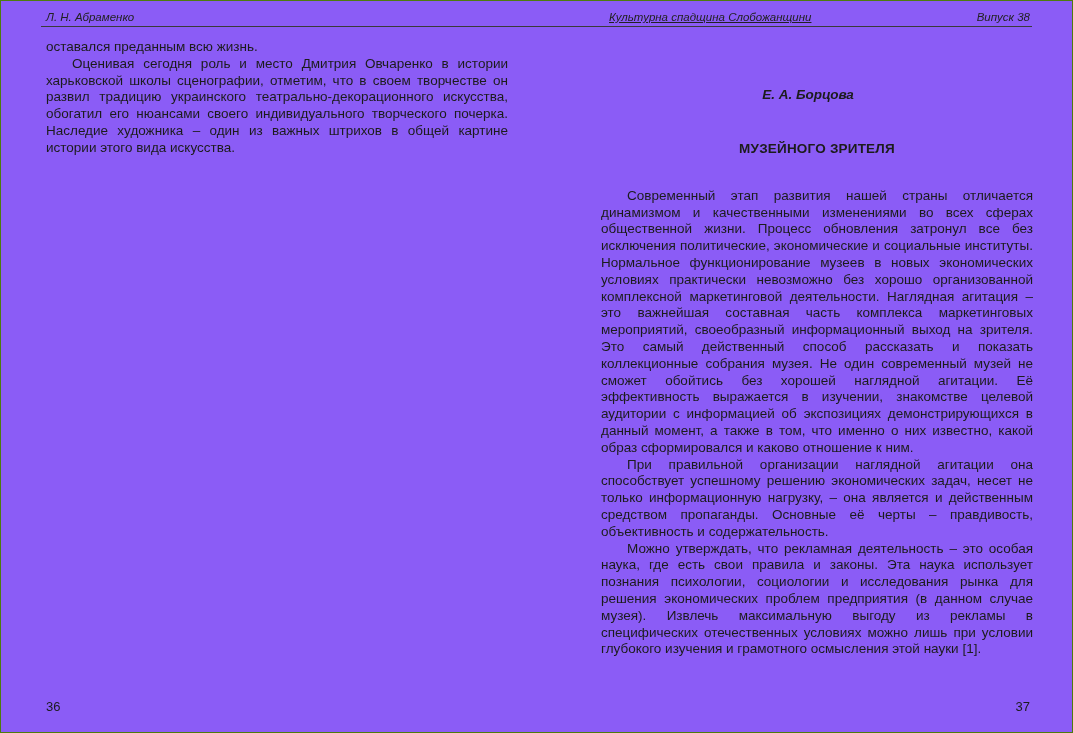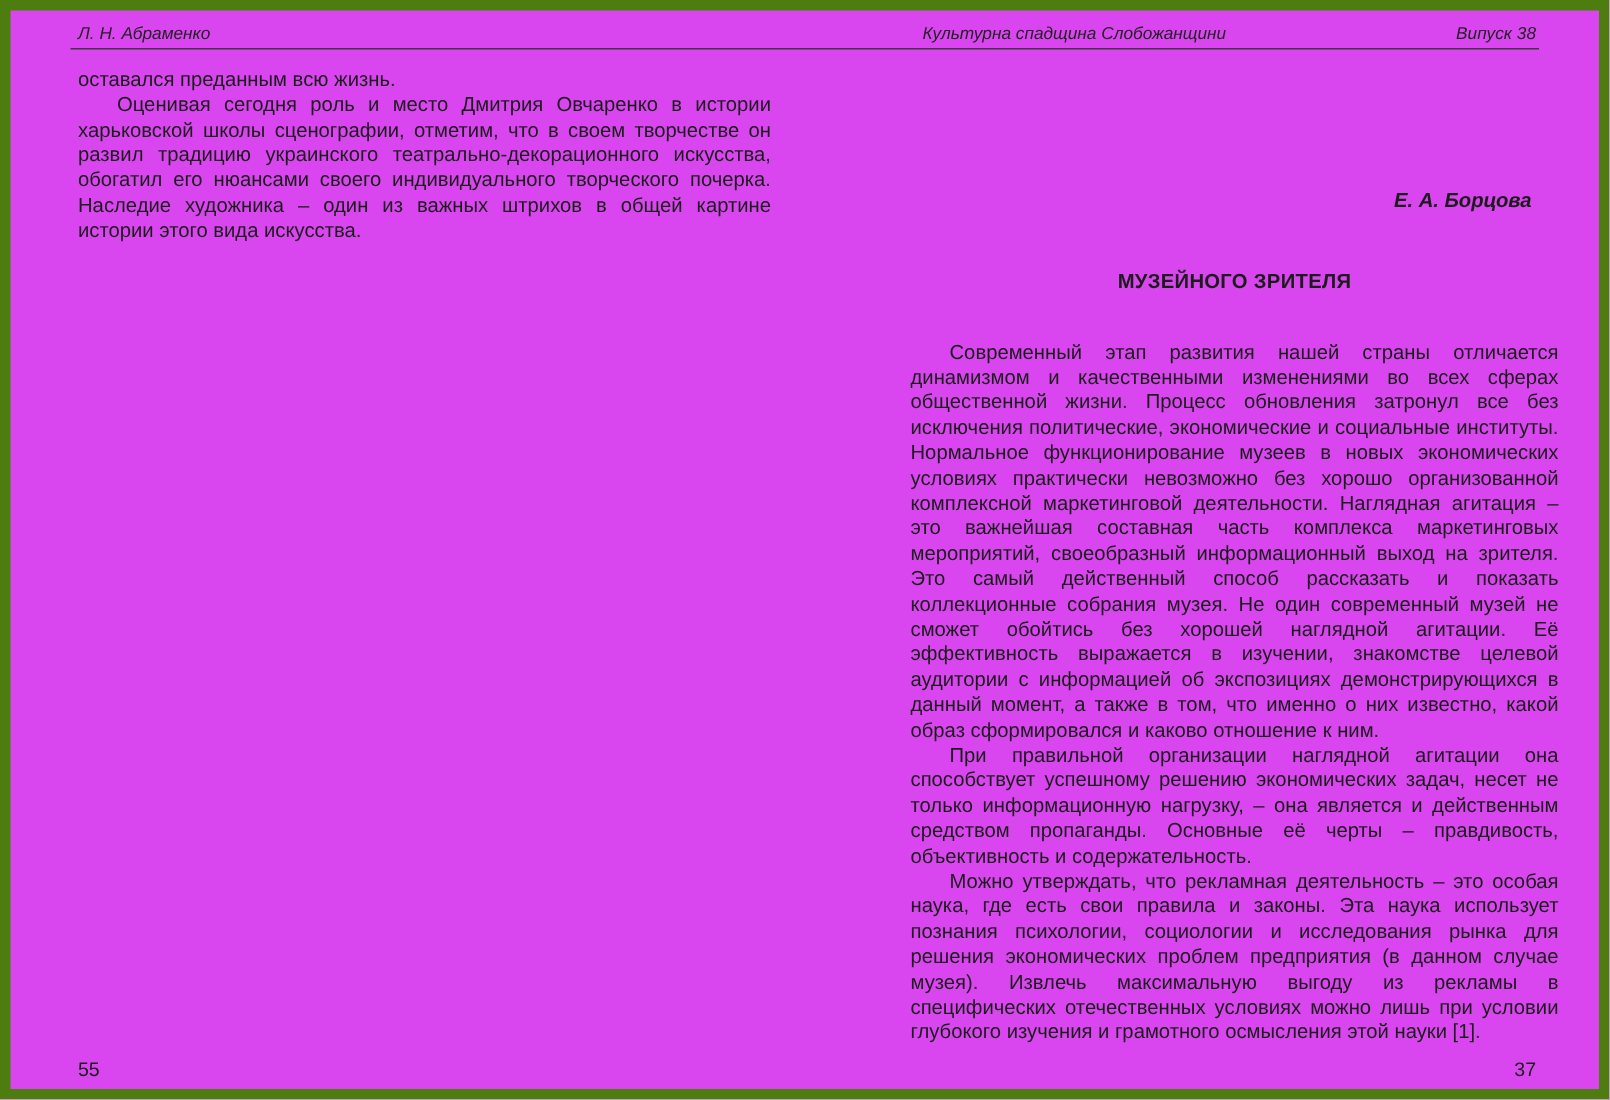--- a/index.html
+++ b/index.html
@@ -3,36 +3,36 @@
 <meta charset="utf-8">
 <style>
   * { margin: 0; padding: 0; box-sizing: border-box; }
   html, body { background: #ffffff; }
   body { font-family: "Liberation Sans", sans-serif; color: #1c1c1c; }
 
   .spread {
     position: relative;
     width: 1073px;
     height: 733px;
-    background: #d946ef;
-    border: 7px solid #4d7c0f;
+    background: #8b5cf6;
+    border: 1px solid #4d7c0f;
     overflow: hidden;
   }
 
   
   .running-head span {
     position: absolute;
     top: 10px;
     font-size: 11.5px;
     font-style: italic;
     color: #222;
     white-space: nowrap;
   }
   .rh-left   { left: 45px; }
-  .rh-center { left: 608px; }
+  .rh-center { left: 608px; text-decoration: underline; }
   .rh-right  { right: 42px; }
 
   .header-rule {
     position: absolute;
     top: 25px;
     left: 40px;
     right: 40px;
     height: 1px;
     background: #3a3a3a;
   }
@@ -47,22 +47,22 @@
     color: #1c1c1c;
   }
   .col-left  { left: 45px;  width: 462px; }
   .col-right { left: 600px; width: 432px; }
 
   .col p { margin: 0; text-indent: 26px; }
   .col p.no-indent { text-indent: 0; }
 
   
   .author {
-    margin-top: 81px;
-    text-align: right;
+    margin-top: 48px;
+    text-align: center;
     font-weight: bold;
     font-style: italic;
     font-size: 13.5px;
     padding-right: 18px;
   }
   .article-title {
     margin-top: 36px;
     text-align: center;
     font-weight: bold;
     font-size: 13.5px;
@@ -106,16 +106,16 @@
       <div>МУЗЕЙНОГО ЗРИТЕЛЯ</div>
     </div>
 
     <div class="article-body">
       <p>Современный этап развития нашей страны отличается динамизмом и качественными изменениями во всех сферах общественной жизни. Процесс обновления затронул все без исключения политические, экономические и социальные институты. Нормальное функционирование музеев в новых экономических условиях практически невозможно без хорошо организованной комплексной маркетинговой деятельности. Наглядная агитация – это важнейшая составная часть комплекса маркетинговых мероприятий, своеобразный информационный выход на зрителя. Это самый действенный способ рассказать и показать коллекционные собрания музея. Не один современный музей не сможет обойтись без хорошей наглядной агитации. Её эффективность выражается в изучении, знакомстве целевой аудитории с информацией об экспозициях демонстрирующихся в данный момент, а также в том, что именно о них известно, какой образ сформировался и каково отношение к ним.</p>
       <p>При правильной организации наглядной агитации она способствует успешному решению экономических задач, несет не только информационную нагрузку, – она является и действенным средством пропаганды. Основные её черты – правдивость, объективность и содержательность.</p>
       <p>Можно утверждать, что рекламная деятельность – это особая наука, где есть свои правила и законы. Эта наука использует познания психологии, социологии и исследования рынка для решения экономических проблем предприятия (в данном случае музея). Извлечь максимальную выгоду из рекламы в специфических отечественных условиях можно лишь при условии глубокого изучения и грамотного осмысления этой науки [1].</p>
     </div>
   </div>
 
-  <div class="folio folio-left">55</div>
+  <div class="folio folio-left">36</div>
   <div class="folio folio-right">37</div>
 
 </div>
 
 </body></html>

